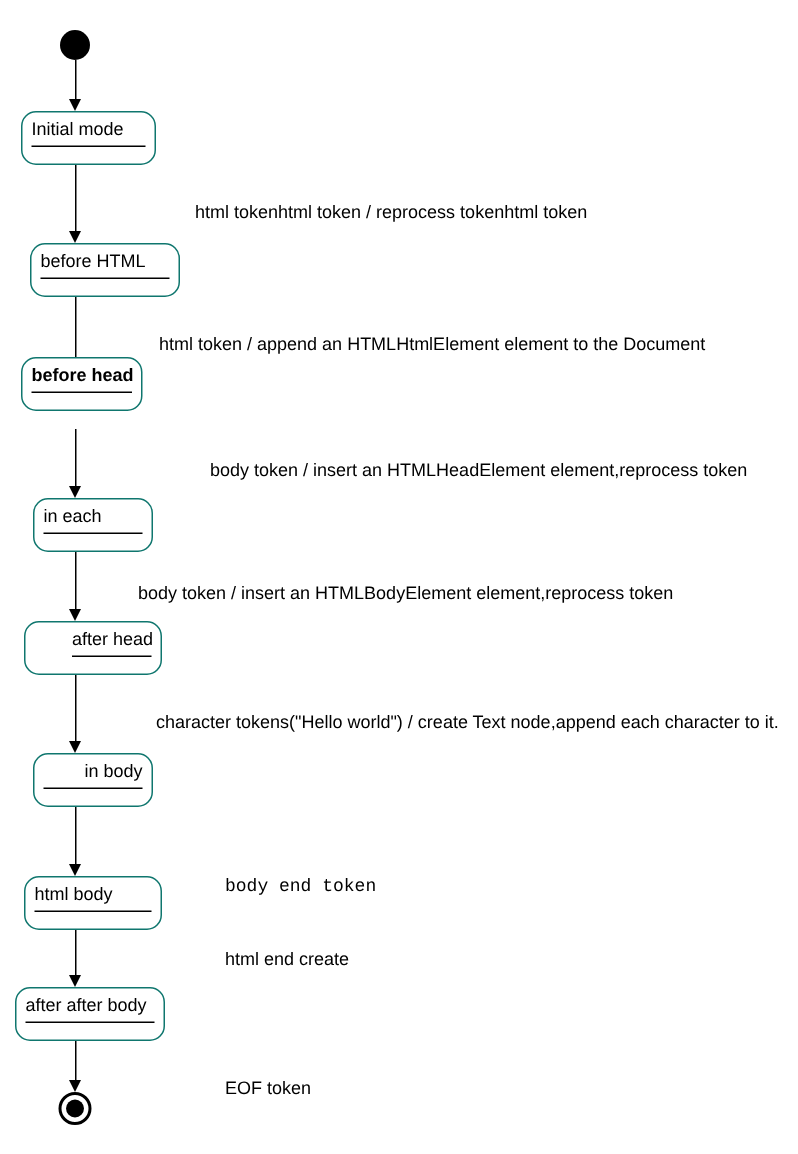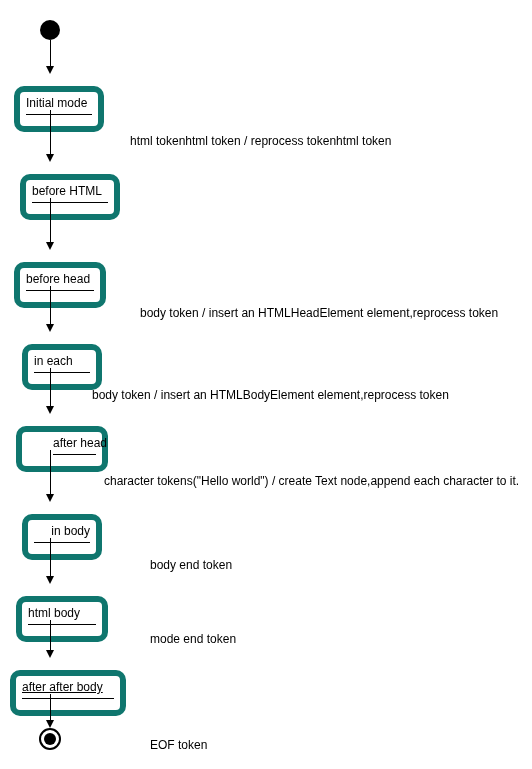--- a/index.html
+++ b/index.html
@@ -39,27 +39,26 @@
   .end-node::after {
     content: "";
     display: block;
     width: 12px;
     height: 12px;
     background: #000;
     border-radius: 50%;
   }
   .state {
     position: absolute;
-    border: 6px solid #0f766e;
+    border: 1px solid #0f766e;
     border-radius: 10px;
     background: #fff;
     text-align: left;
     padding: 4px 6px 2px 6px;
     min-width: 80px;
-    margin-top: 12px;
   }
   .state .title {
     font-size: 12px;
     line-height: 14px;
     white-space: nowrap;
   }
   .state .divider {
     border-top: 1px solid #000;
     margin: 4px 0 0 0;
     height: 10px; 
@@ -104,22 +103,23 @@
   <div class="arrow-head" style="left:50px; top:154px;"></div>
   <div class="edge-label" style="left:130px; top:134px;text-align:center;">html tokenhtml token / reprocess tokenhtml token</div>
 
   <div class="state" style="left:20px; top:162px; width:100px;">
     <div class="title">before HTML</div>
     <div class="divider"></div>
   </div>
 
   <div class="arrow-line" style="left:50px; top:198px; height:44px;"></div>
   <div class="arrow-head" style="left:50px; top:242px;"></div>
+  <div class="edge-label" style="left:106px; top:222px;">html token / append an HTMLHtmlElement element to the Document</div>
 
-  <div class="state" style="left:14px; top:250px; width:92px;">
+  <div class="state" style="left:14px; top:238px; width:81px;font-weight:bold;">
     <div class="title">before head</div>
     <div class="divider"></div>
   </div>
 
   <div class="arrow-line" style="left:50px; top:286px; height:38px;"></div>
   <div class="arrow-head" style="left:50px; top:324px;"></div>
   <div class="edge-label" style="left:92px; top:306px;padding-left:48px;">body token / insert an HTMLHeadElement element,reprocess token</div>
 
   <div class="state" style="left:22px; top:332px; width:80px;">
     <div class="title">in each</div>
@@ -139,35 +139,35 @@
   <div class="arrow-head" style="left:50px; top:494px;"></div>
   <div class="edge-label" style="left:104px; top:474px;">character tokens("Hello world") / create Text node,append each character to it.</div>
 
   <div class="state" style="left:22px; top:502px; width:80px;text-align:right;">
     <div class="title">in body</div>
     <div class="divider"></div>
   </div>
 
   <div class="arrow-line" style="left:50px; top:538px; height:38px;"></div>
   <div class="arrow-head" style="left:50px; top:576px;"></div>
-  <div class="edge-label" style="left:150px; top:558px;">body end token</div>
+  <div class="edge-label" style="left:150px; top:584px;font-family:Liberation Mono, monospace;">body end token</div>
 
   <div class="state" style="left:16px; top:584px; width:92px;">
     <div class="title">html body</div>
     <div class="divider"></div>
   </div>
 
   <div class="arrow-line" style="left:50px; top:620px; height:30px;"></div>
   <div class="arrow-head" style="left:50px; top:650px;"></div>
-  <div class="edge-label" style="left:150px; top:632px;">mode end token</div>
+  <div class="edge-label" style="left:150px; top:632px;">html end create</div>
 
-  <div class="state" style="left:10px; top:658px; width:116px;text-decoration:underline;">
+  <div class="state" style="left:10px; top:658px; width:100px;">
     <div class="title">after after body</div>
     <div class="divider"></div>
   </div>
 
   <div class="arrow-line" style="left:50px; top:694px; height:26px;"></div>
   <div class="arrow-head" style="left:50px; top:720px;"></div>
-  <div class="edge-label" style="left:150px; top:718px;margin-top:20px;">EOF token</div>
+  <div class="edge-label" style="left:150px; top:718px;">EOF token</div>
 
   <div class="end-node" style="left:39px; top:728px;"></div>
 
 </div>
 
 </body></html>

